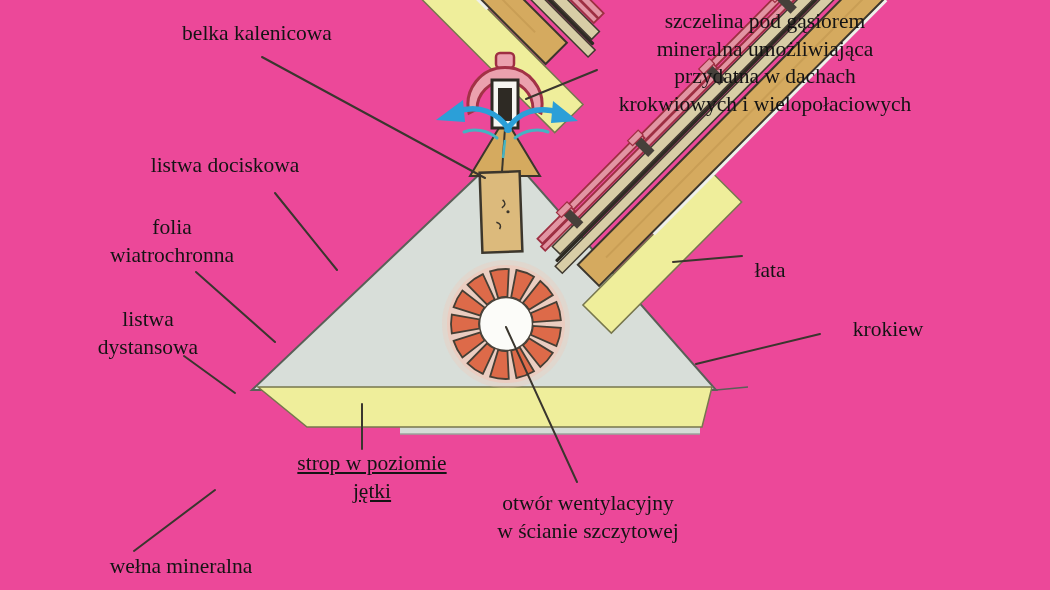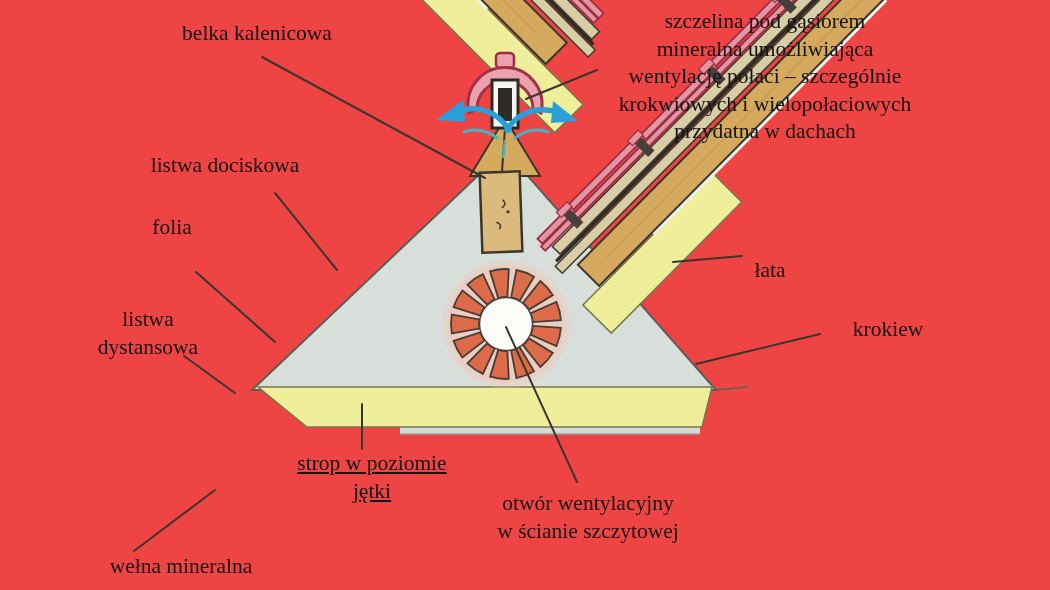--- a/index.html
+++ b/index.html
@@ -1,16 +1,16 @@
 <!DOCTYPE html>
 <html><head>
 <meta charset="utf-8">
 <style>
   html,body{margin:0;padding:0;}
-  #stage{position:relative;width:1050px;height:590px;background:#ef4444;overflow:hidden;
+  #stage{position:relative;width:1050px;height:590px;background:#ec4899;overflow:hidden;
          font-family:"Liberation Serif","DejaVu Serif",serif;}
   #art{position:absolute;left:0;top:0;}
   .lbl{position:absolute;transform:translateX(-50%);text-align:center;
        font-size:21.5px;line-height:27.5px;color:#141414;white-space:nowrap;}
 </style>
 </head>
 <body>
 
 <div id="stage">
 
@@ -140,29 +140,29 @@
     <line x1="742" y1="256" x2="673" y2="262"></line>
     <line x1="820" y1="334" x2="696" y2="364"></line>
   </g>
 </svg>
 
 <div class="lbl" style="left:257px;top:20px;">belka kalenicowa</div>
 
 <div class="lbl" style="left:765px;top:8px;">
   <div>szczelina pod gąsiorem</div>
   <div>mineralna umożliwiająca</div>
-  <div>wentylację połaci – szczególnie</div>
+  <div>przydatna w dachach</div>
   <div>krokwiowych i wielopołaciowych</div>
-  <div>przydatna w dachach</div>
 </div>
 
 <div class="lbl" style="left:225px;top:152px;text-align:center;">listwa dociskowa</div>
 
 <div class="lbl" style="left:172px;top:214px;">
   <div>folia</div>
+  <div>wiatrochronna</div>
 </div>
 
 <div class="lbl" style="left:148px;top:306px;">
   <div>listwa</div>
   <div>dystansowa</div>
 </div>
 
 <div class="lbl" style="left:770px;top:241px;margin-top:16px;">łata</div>
 
 <div class="lbl" style="left:888px;top:316px;">krokiew</div>

